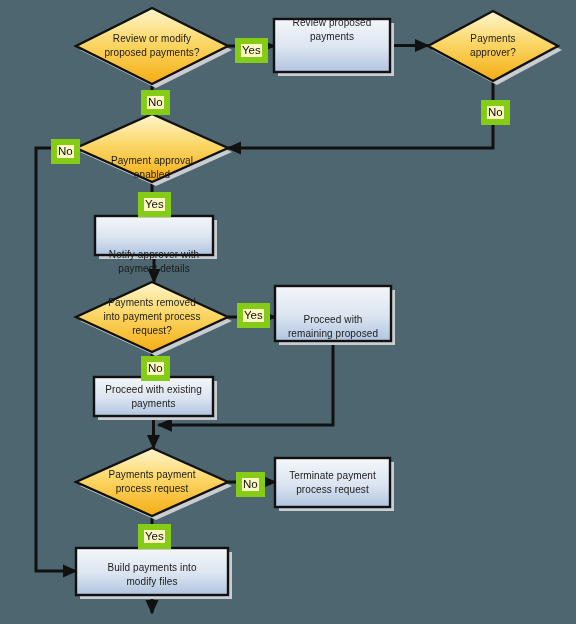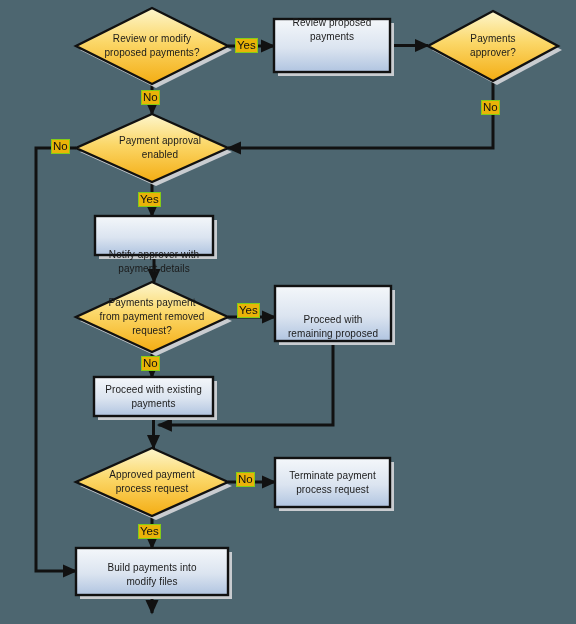--- a/index.html
+++ b/index.html
@@ -34,26 +34,26 @@
     font-size: 10px;
     line-height: 14px;
     letter-spacing: 0.1px;
     pointer-events: none;
     display: flex;
     align-items: center;
     justify-content: center;
   }
   .edge-label {
     position: absolute;
-    background: #eab308;
+    background: #fef9c3;
     color: #111;
     font-size: 11.5px;
     line-height: 13px;
     padding: 0px 1px;
-    border: 1px solid #84cc16;
+    border: 6px solid #84cc16;
     box-sizing: border-box;
     text-align: center;
     white-space: nowrap;
   }
 </style>
 </head>
 <body>
 
 <div id="canvas">
   <svg class="flow" id="flow-svg" viewBox="0 0 576 624">
@@ -120,37 +120,37 @@
   <div id="labels-layer">
       <div class="node-label" style="left: 60px; top: 8px; width: 184px; height: 76px;">
         <div><span>Review or modify</span><br><span>proposed payments?</span></div>
       </div>
       <div class="node-label" style="left: 258px; top: 3px; width: 148px; height: 53px;">
         <div><span>Review proposed</span><br><span>payments</span></div>
       </div>
       <div class="node-label" style="left: 412px; top: 11px; width: 162px; height: 70px;">
         <div><span>Payments</span><br><span>approver?</span></div>
       </div>
-      <div class="node-label" style="left: 68px; top: 114px; width: 184px; height: 68px;">
+      <div class="node-label" style="left: 60px; top: 114px; width: 184px; height: 68px; align-items: flex-end;">
         <div><span>Payment approval</span><br><span>enabled</span></div>
       </div>
       <div class="node-label" style="left: 79px; top: 216px; width: 150px; height: 39px; margin-top: 26px;">
         <div><span>Notify approver with</span><br><span>payment details</span></div>
       </div>
       <div class="node-label" style="left: 60px; top: 282px; width: 184px; height: 70px;">
-        <div><span>Payments payment</span><br><span>from payment removed</span><br><span>request?</span></div>
+        <div><span>Payments removed</span><br><span>into payment process</span><br><span>request?</span></div>
       </div>
       <div class="node-label" style="left: 259px; top: 286px; width: 148px; height: 55px; align-items: flex-end;">
         <div><span>Proceed with</span><br><span>remaining proposed</span></div>
       </div>
       <div class="node-label" style="left: 78px; top: 377px; width: 151px; height: 39px;">
         <div><span>Proceed with existing</span><br><span>payments</span></div>
       </div>
       <div class="node-label" style="left: 60px; top: 448px; width: 184px; height: 68px;">
-        <div><span>Approved payment</span><br><span>process request</span></div>
+        <div><span>Payments payment</span><br><span>process request</span></div>
       </div>
       <div class="node-label" style="left: 259px; top: 458px; width: 147px; height: 49px;">
         <div><span>Terminate payment</span><br><span>process request</span></div>
       </div>
       <div class="node-label" style="left: 60px; top: 548px; width: 184px; height: 54px; text-align: center;">
         <div><span>Build payments into</span><br><span>modify files</span></div>
       </div>
     </div>
   <div id="edge-labels-layer">
       <div class="edge-label" style="left: 235px; top: 38px;">Yes</div>

